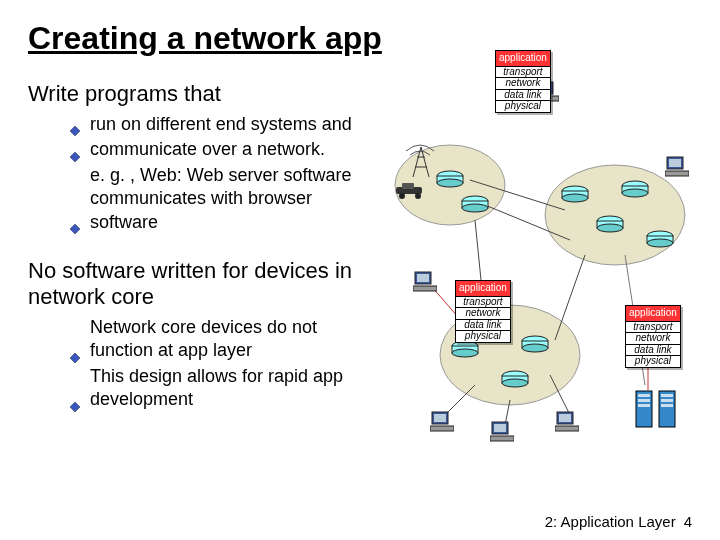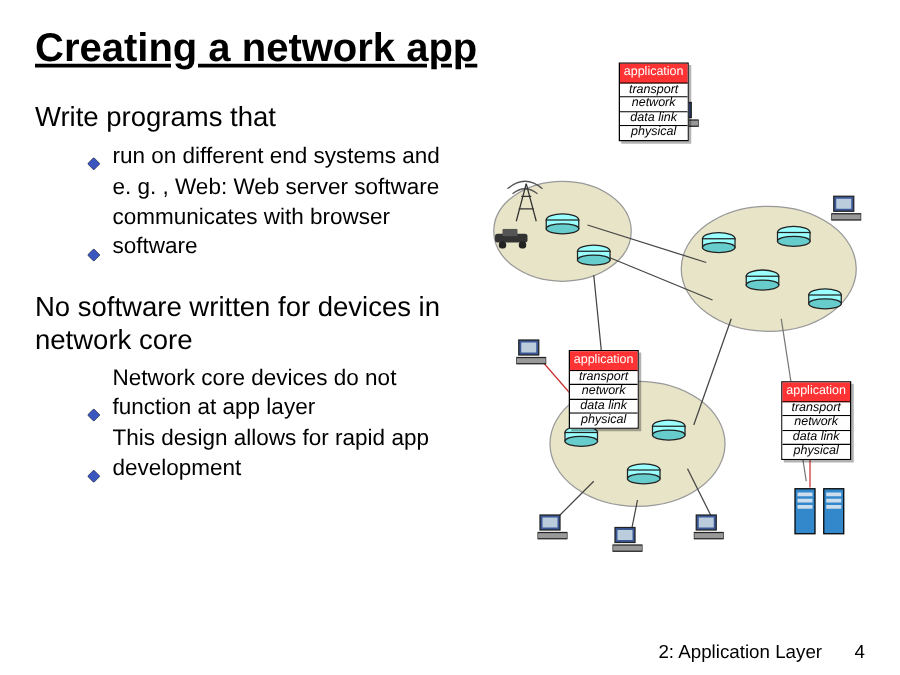--- a/index.html
+++ b/index.html
@@ -52,21 +52,21 @@
     justify-content: center;
   }
   .bullet .diamond svg { display: block; }
   .bullet .text { flex: 1 1 auto; }
   .footer {
     position: absolute;
     bottom: 10px;
     right: 28px;
     font-size: 15px;
     display: flex;
-    gap: 26px;
+    gap: 8px;
     align-items: baseline;
   }
   .diagram {
     position: absolute;
     top: 55px;
     left: 390px;
     width: 310px;
     height: 410px;
   }
   .stackbox {
@@ -128,20 +128,28 @@
 
   <div class="heading">Write programs that</div>
   <div class="bullets">
     <div class="bullet">
       <span class="diamond">
         <svg width="10" height="10">
             <polygon points="5,0 10,5 5,10 0,5" fill="#3a57bf" stroke="#000" stroke-width="0.4"></polygon>
           </svg>
       </span>
       <span class="text">run on different end systems and</span>
+    </div>
+    <div class="bullet">
+      <span class="diamond">
+        <svg width="10" height="10">
+            <polygon points="5,0 10,5 5,10 0,5" fill="#3a57bf" stroke="#000" stroke-width="0.4"></polygon>
+          </svg>
+      </span>
+      <span class="text">communicate over a network.</span>
     </div>
     <div class="bullet">
       <span class="diamond">
         <svg width="10" height="10">
             <polygon points="5,0 10,5 5,10 0,5" fill="#3a57bf" stroke="#000" stroke-width="0.4"></polygon>
           </svg>
       </span>
       <span class="text">e. g. , Web: Web server software communicates with browser software</span>
     </div>
   </div>

